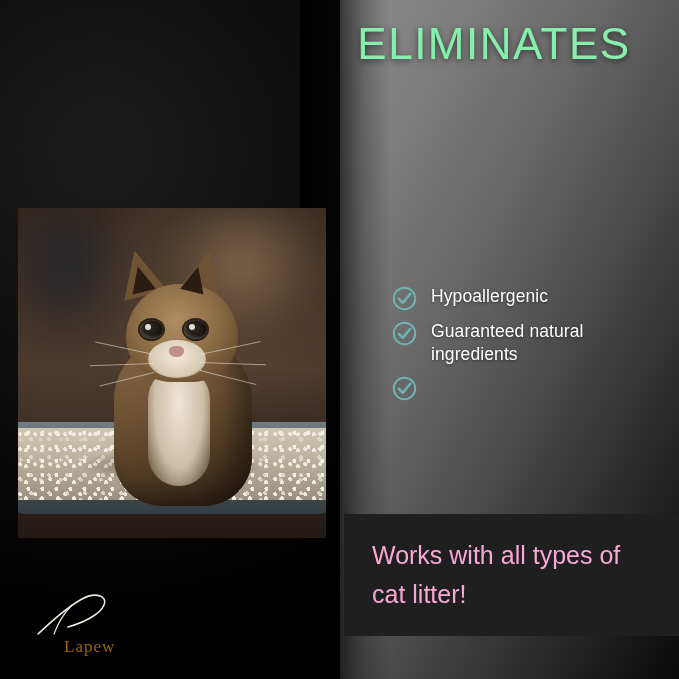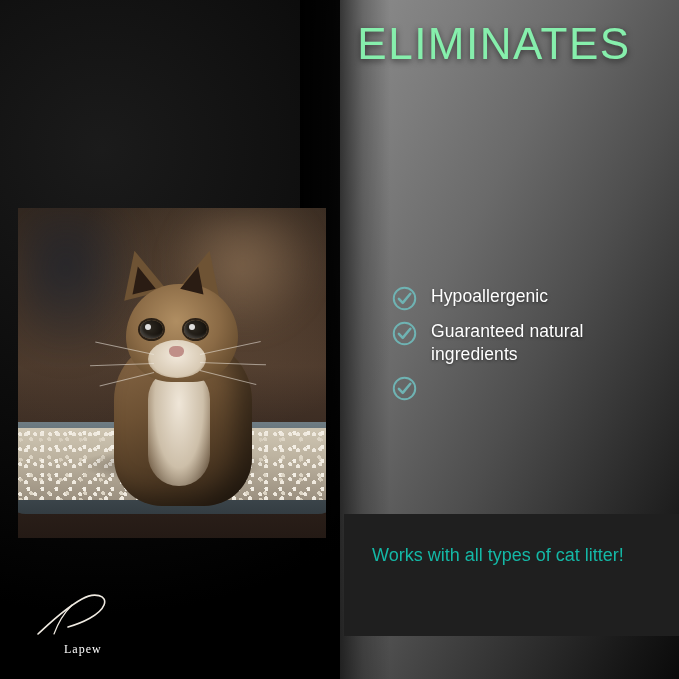--- a/index.html
+++ b/index.html
@@ -216,23 +216,23 @@
   }
   .brand-swoosh {
     position: absolute;
     left: 6px; top: 0;
     width: 92px; height: 46px;
   }
   .brand-name {
     position: absolute;
     left: 36px; bottom: 0;
     font-family: "Liberation Serif", serif;
-    font-size: 12px;
+    font-size: 17px;
     letter-spacing: 1px;
-    color: #ffffff;
+    color: #a16207;
   }
 
   
   .features {
     position: absolute;
     left: 392px;
     top: 248px;
     width: 284px;
     margin-top: 37px;
   }
@@ -263,22 +263,22 @@
     top: 514px;
     width: 335px;
     height: 122px;
     background: #1f1f1f;
   }
   .banner-text {
     position: absolute;
     left: 28px;
     top: 22px;
     width: 286px;
-    color: #14b8a6;
-    font-size: 18px;
+    color: #f9a8d4;
+    font-size: 25px;
     line-height: 39px;
   }
 </style>
 </head>
 <body>
 
 <div id="ad">
 
   <div class="bg-left"></div>
   <div class="bg-right"></div>

